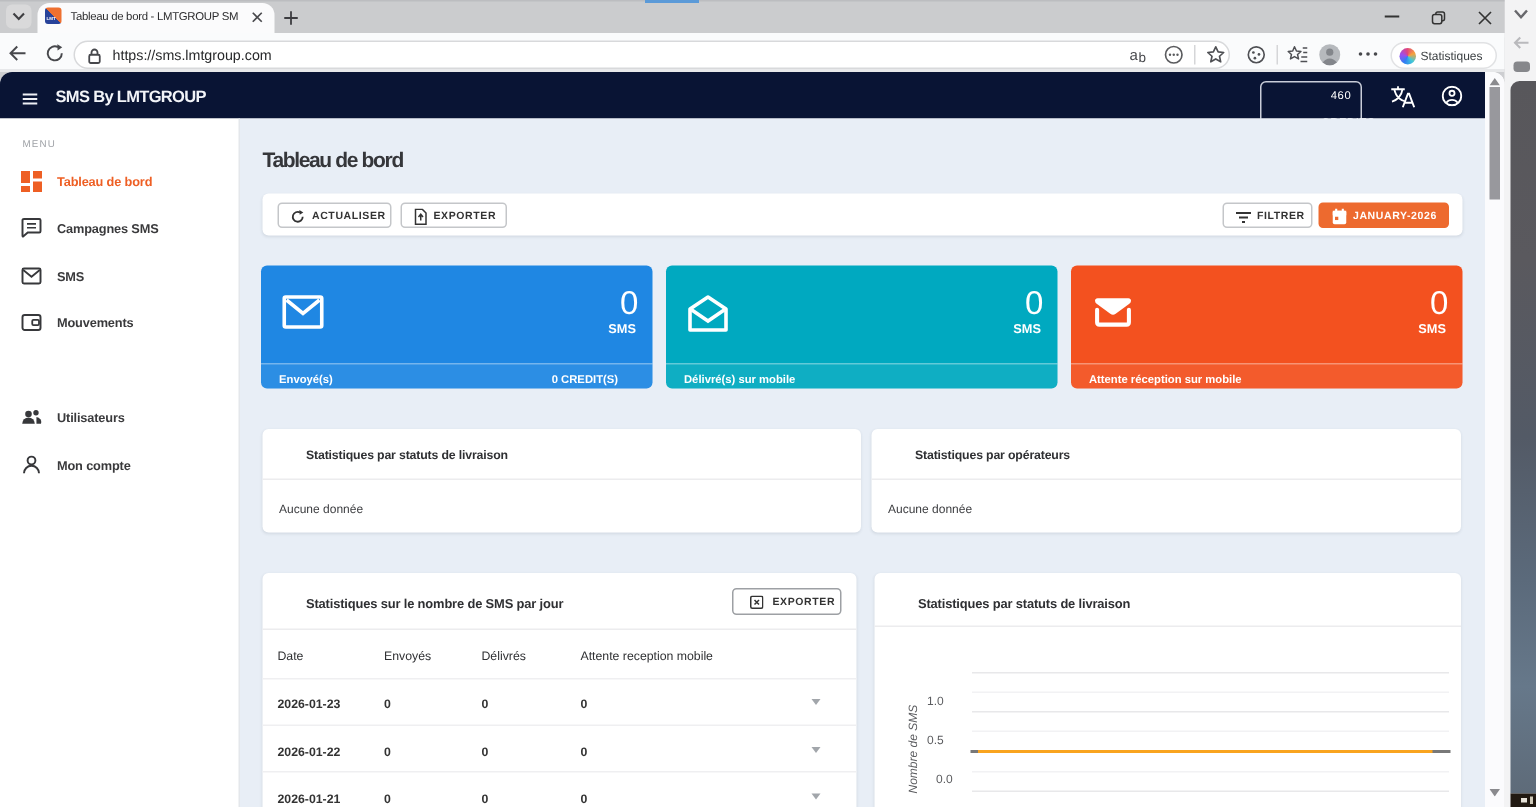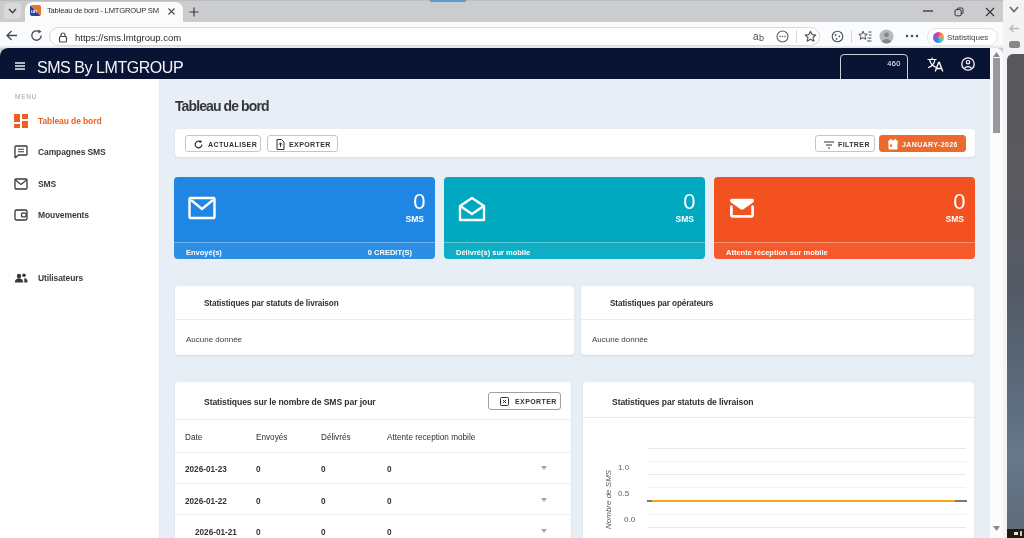--- a/index.html
+++ b/index.html
@@ -29,21 +29,21 @@
 
 
 #content { left:0; top:48px; width:1003px; height:490px; background:#fff; border-radius:8px 8px 0 0; overflow:hidden; }
 
 
 #sbar { position:absolute; left:990px; top:0; width:13px; height:490px; background:#fbfbfd; }
 #sbthumb { position:absolute; left:3px; top:10px; width:7px; height:75px; background:#98989d; border-radius:0px; }
 
 
 #appheader { position:absolute; left:0; top:0; width:990px; height:31px; background:#091434; border-radius:6px 0 0 0; }
-#apptitle { position:absolute; left:37px; top:11px; font-size:16px; font-weight:normal; letter-spacing:-0.45px; color:#f2f4f8; }
+#apptitle { position:absolute; left:37px; top:11px; font-size:11px; font-weight:bold; letter-spacing:-0.45px; color:#f2f4f8; }
 #credits { position:absolute; left:840px; top:6px; width:68px; height:36px; border:1px solid #c9cdd9; border-radius:4px; color:#fff; font-size:7.5px; font-weight:normal; letter-spacing:0.4px; text-align:center; line-height:18px;padding-left:40px; }
 
 
 #sidebar { position:absolute; left:0; top:31px; width:160px; height:459px; background:#fff; border-right:1px solid #e4e7eb; }
 #menulbl { position:absolute; left:15px; top:14px; font-size:6.5px; letter-spacing:0.8px; color:#9fa2a7; }
 .sitem { position:absolute; left:0; width:160px; height:28px; }
 .sitem .ic { position:absolute; left:14px; top:7px; width:14px; height:14px; }
 .sitem .lb { position:absolute; left:38px; top:9px; font-size:8.5px; font-weight:bold; letter-spacing:-0.1px; color:#3a3a3c; }
 .sitem.active .lb { color:#ee5f24; }
 
@@ -263,20 +263,27 @@
     </div>
     <div class="sitem" style="top:185px;">
       <svg class="ic" viewBox="0 0 14 14">
           <circle cx="5" cy="5" r="2.2" fill="#37383b"></circle>
           <circle cx="10" cy="4.2" r="1.8" fill="#37383b"></circle>
           <path d="M0.8 11.5 a4.2 4.2 0 0 1 8.4 0 Z" fill="#37383b"></path>
           <path d="M10.3 7 a3.4 3.4 0 0 1 3 4.5 h-3" fill="#37383b"></path>
         </svg>
       <div class="lb">Utilisateurs</div>
     </div>
+    <div class="sitem" style="top:216.5px;">
+      <svg class="ic" viewBox="0 0 14 14">
+          <circle cx="7" cy="4" r="2.6" stroke="#37383b" stroke-width="1.3" fill="none"></circle>
+          <path d="M2 12.5 a5 5 0 0 1 10 0" stroke="#37383b" stroke-width="1.3" fill="none"></path>
+        </svg>
+      <div class="lb">Mon compte</div>
+    </div>
   </div>
 
   <div id="main">
     <div id="h1">Tableau de bord</div>
 
     <div class="card" id="toolbar">
       <div class="tbtn" id="btn-act">
         <svg style="position:absolute;left:8px;top:3.5px;" width="9" height="9" viewBox="0 0 9 9">
             <path d="M7.8 4.5 A3.3 3.3 0 1 1 6 1.6" stroke="#333" stroke-width="1.2" fill="none"></path>
             <path d="M5.6 0 L8.2 1.6 L5.8 3.2 Z" fill="#333"></path>
@@ -376,21 +383,21 @@
         <div class="caret"></div>
       </div>
       <div class="trow" style="top:102px;">
         <div class="td" style="left:10px;">2026-01-22</div>
         <div class="td" style="left:81px;">0</div>
         <div class="td" style="left:146px;">0</div>
         <div class="td" style="left:212px;">0</div>
         <div class="caret"></div>
       </div>
       <div class="trow" style="top:133.5px;">
-        <div class="td" style="left:20px;">2026-01-21</div>
+        <div class="td" style="left:10px;">2026-01-21</div>
         <div class="td" style="left:81px;">0</div>
         <div class="td" style="left:146px;">0</div>
         <div class="td" style="left:212px;">0</div>
         <div class="caret"></div>
       </div>
     </div>
 
     <div class="card" id="bot2">
       <div class="cardhdr">Statistiques par statuts de livraison</div>
       <div class="carddiv"></div>

